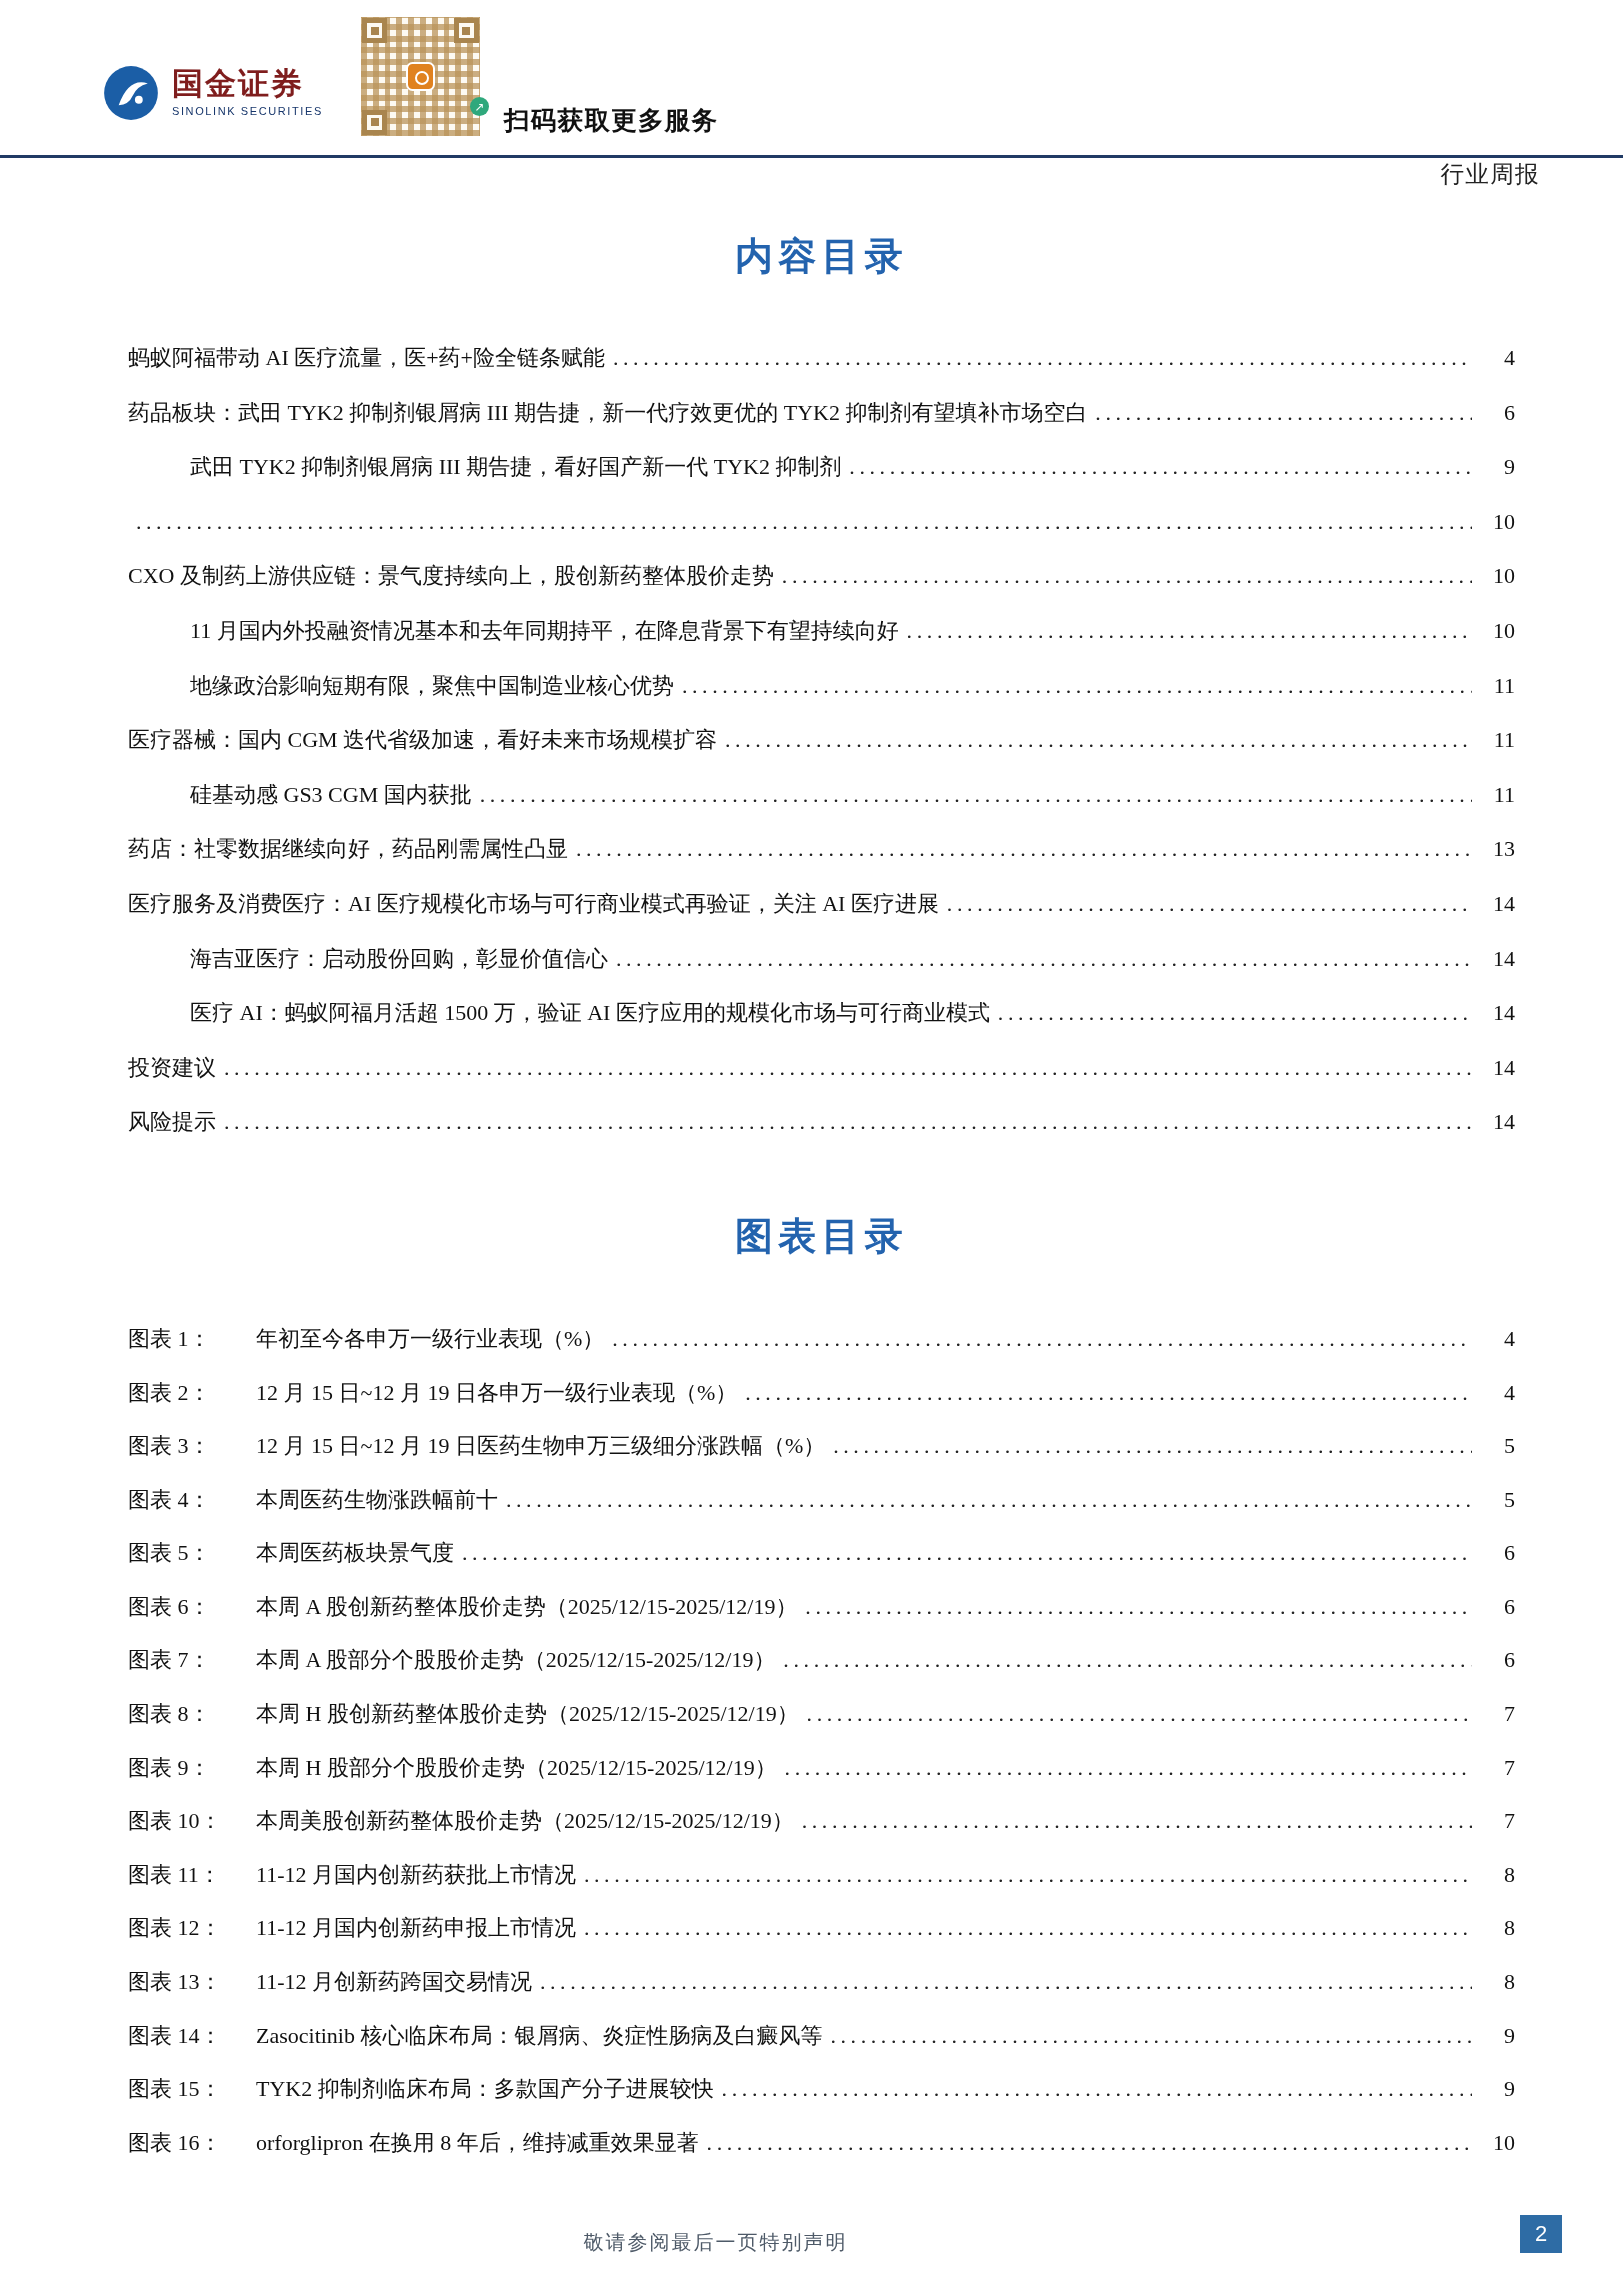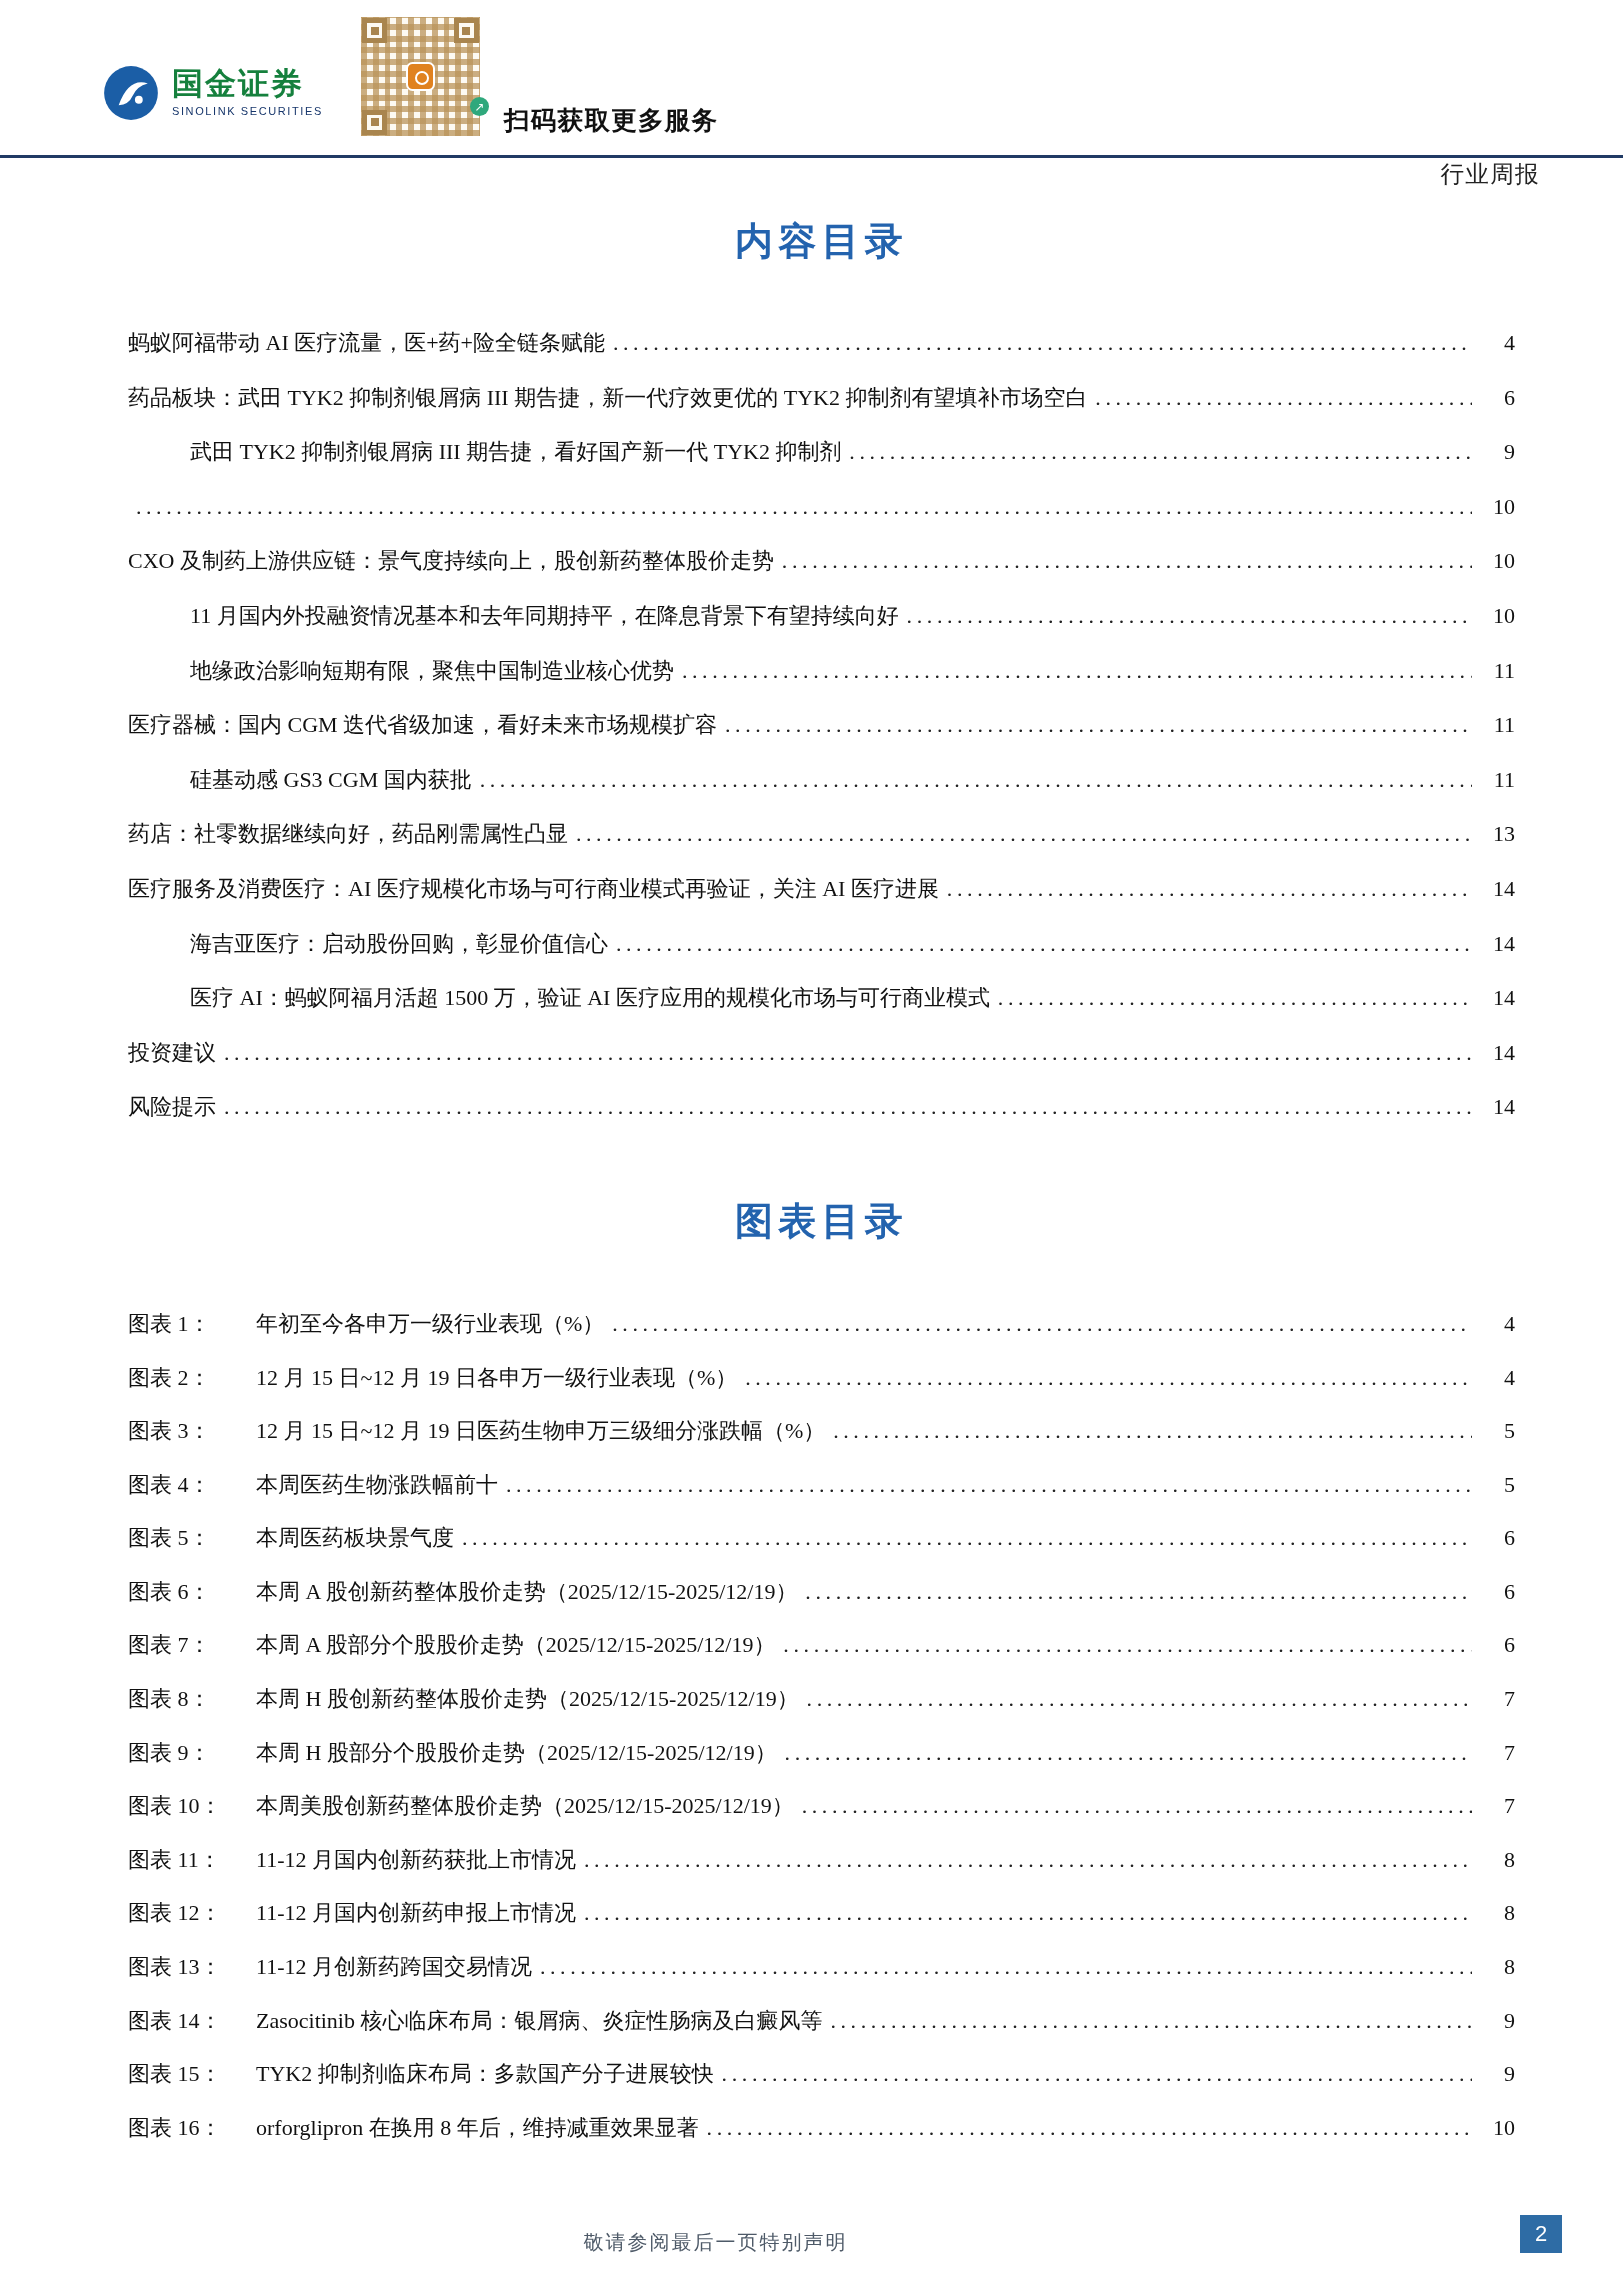--- a/index.html
+++ b/index.html
@@ -12,21 +12,21 @@
     overflow: hidden;
   }
 
   
   .header { position: absolute; top: 0; left: 0; width: 1623px; height: 158px; }
   .header-rule { position: absolute; top: 155px; left: 0; width: 1623px; height: 3.3px; background: #203a64; }
 
   .logo { position: absolute; left: 103px; top: 65px; display: flex; align-items: center; gap: 13px; }
   .logo-icon { width: 56px; height: 56px; display: block; }
   .logo-text-wrap { display: flex; flex-direction: column; line-height: 1.05; }
-  .logo-cn { font-size: 31px; font-weight: bold; color: #15803d; letter-spacing: 2px;
+  .logo-cn { font-size: 31px; font-weight: bold; color: #7f1d1d; letter-spacing: 2px;
              font-family: "Liberation Serif", serif; }
   .logo-en { font-size: 11px; color: #17366b; letter-spacing: 1.6px; margin-top: 5.2px;
              font-family: "Liberation Sans", sans-serif; }
 
   .qr { position: absolute; left: 361px; top: 17px; width: 119px; height: 119px;
         background:
           repeating-linear-gradient(0deg, rgba(186,148,90,0.75) 0 5.9px, transparent 5.9px 11.8px),
           repeating-linear-gradient(90deg, rgba(186,148,90,0.75) 0 5.9px, transparent 5.9px 11.8px);
         background-color: #fdfaf2; }
   .qr-finder { position: absolute; width: 25px; height: 25px; border: 5.2px solid #a9854e; background: #fdfaf2; box-sizing: border-box; }
@@ -45,21 +45,21 @@
               font-family: "Liberation Sans", sans-serif; }
 
   .qr-caption { position: absolute; left: 504px; top: 103px; font-size: 25.5px; font-weight: bold;
                 color: #111111; font-family: "Liberation Sans", sans-serif; letter-spacing: 1.3px; }
 
   .report-type { position: absolute; right: 83px; top: 122px; font-size: 23.6px; color: #222222;
                  letter-spacing: 1.3px; margin-top: 36px; }
 
   
   .content { position: absolute; top: 158px; left: 0; width: 1623px;
-             padding: 0 108px 0 128px; box-sizing: border-box; }
+             padding: 15px 108px 0 128px; box-sizing: border-box; }
 
   .section-title { font-size: 38px; font-weight: bold; color: #2363ae; text-align: center;
                    letter-spacing: 5.2px; margin: 58px 0 64px 0; }
   .figures-title { margin: 77px 0 65px 0; }
 
   .rows { width: 100%; }
 
   .toc-row { display: flex; align-items: baseline; font-size: 22px; line-height: 23.6px;
              margin-bottom: 31px; color: #111111; }
   #figure-rows .toc-row { margin-bottom: 30px; }

